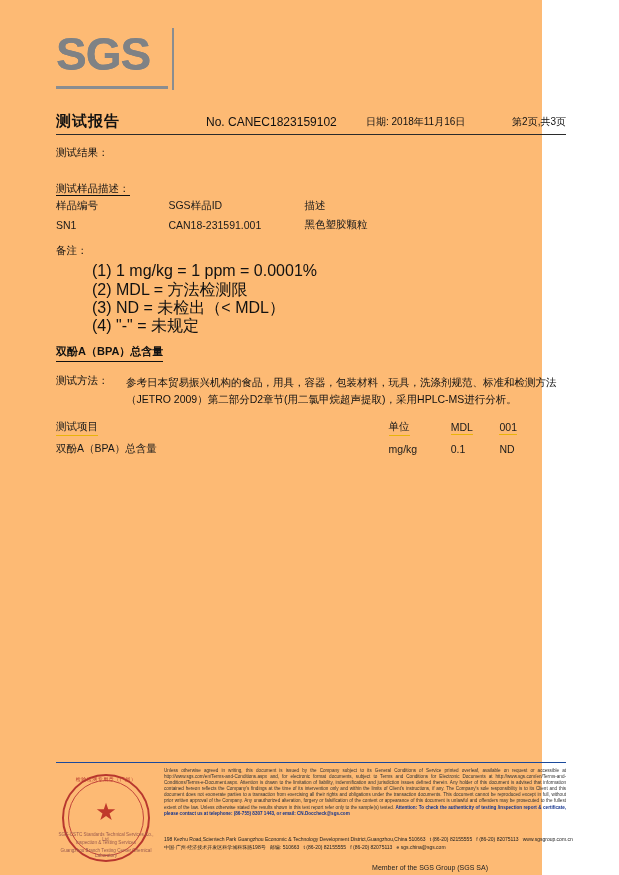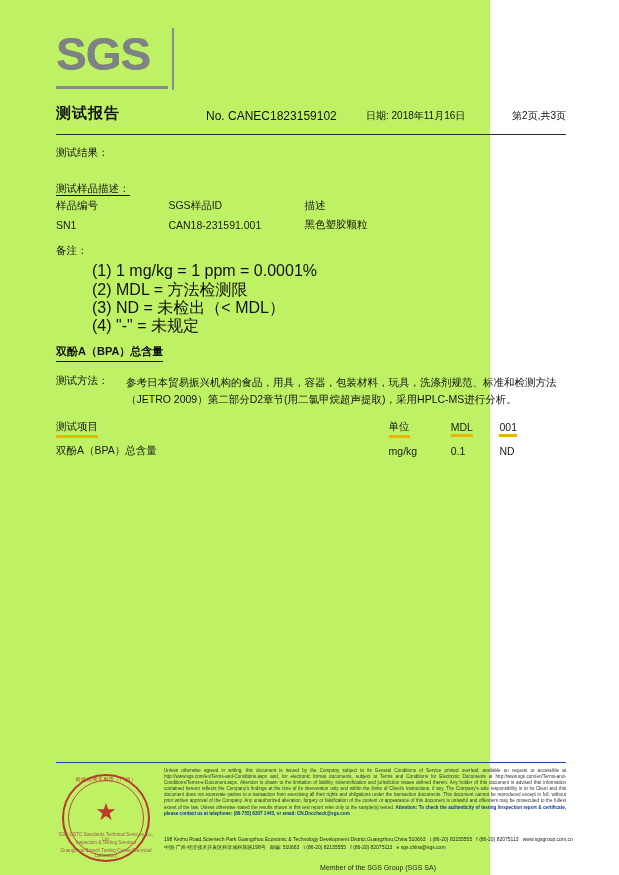--- a/index.html
+++ b/index.html
@@ -11,23 +11,23 @@
     width: 619px;
     height: 875px;
     font-family: "Liberation Sans", sans-serif;
     color: #1a1a1a;
     position: relative;
     overflow: hidden;
   }
   .page {
     position: absolute;
     left: 0; top: 0;
-    width: 490px;
+    width: 542px;
     height: 875px;
-    background: #bef264;
+    background: #fdba74;
   }
 
   
   .logo-block {
     position: absolute;
     left: 56px;
     top: 30px;
     width: 120px;
   }
   .sgs-logo {
@@ -56,24 +56,24 @@
     top: 28px;
     width: 2px;
     height: 62px;
     background: #8a8d90;
   }
 
   
   .title-row {
     position: absolute;
     left: 56px;
-    top: 104px;
+    top: 112px;
     width: 510px;
     display: flex;
-    align-items: flex-end;
+    align-items: center;
   }
   .doc-title {
     font-size: 15px;
     font-weight: bold;
     letter-spacing: 1px;
     color: #111;
     width: 150px;
   }
   .doc-no {
     font-size: 12px;
@@ -183,21 +183,21 @@
     font-size: 10.5px;
     border-collapse: collapse;
   }
   .res-table th {
     font-size: 10.5px;
     font-weight: normal;
     text-align: left;
     padding: 2px 0 3px 0;
   }
   .res-table th span {
-    border-bottom: 3px solid #eab308;
+    border-bottom: 1px solid #eab308;
     padding-bottom: 1px;
     display: inline-block;
   }
   .res-table td { padding: 3px 0; }
   .res-c1 { width: 300px; }
   .res-c2 { width: 56px; }
   .res-c3 { width: 44px; }
   .res-c4 { width: 60px; }
   .res-table th.c4 span { }
 

